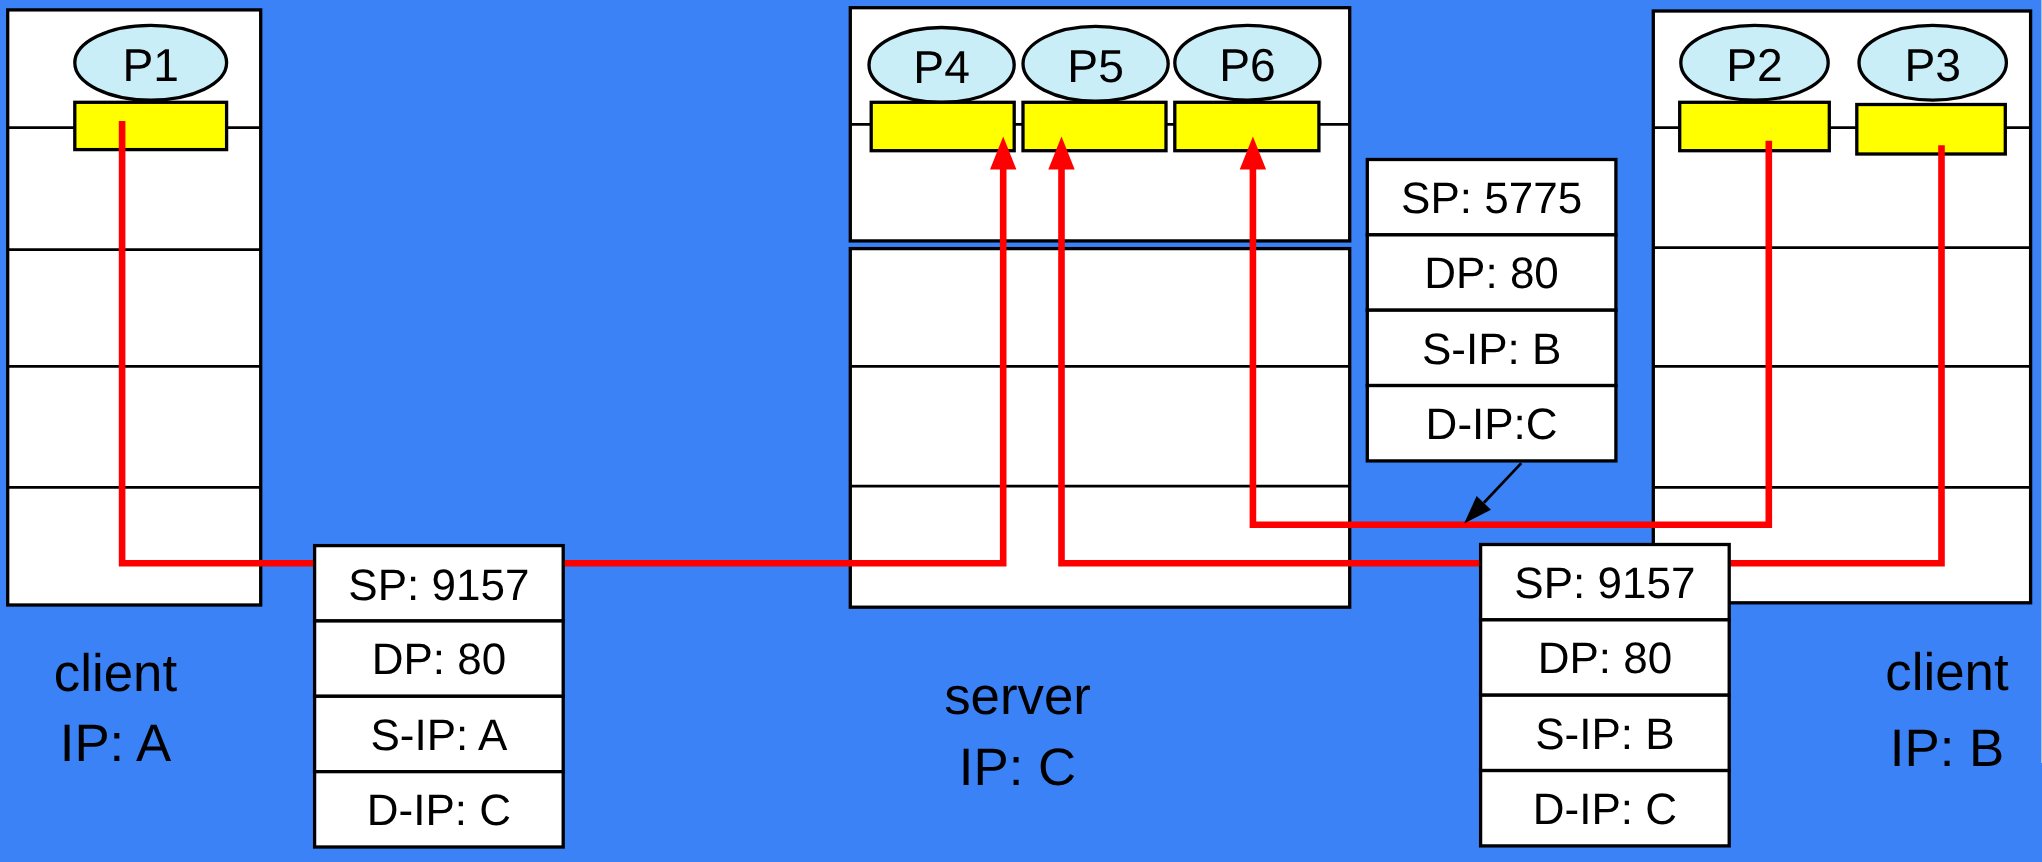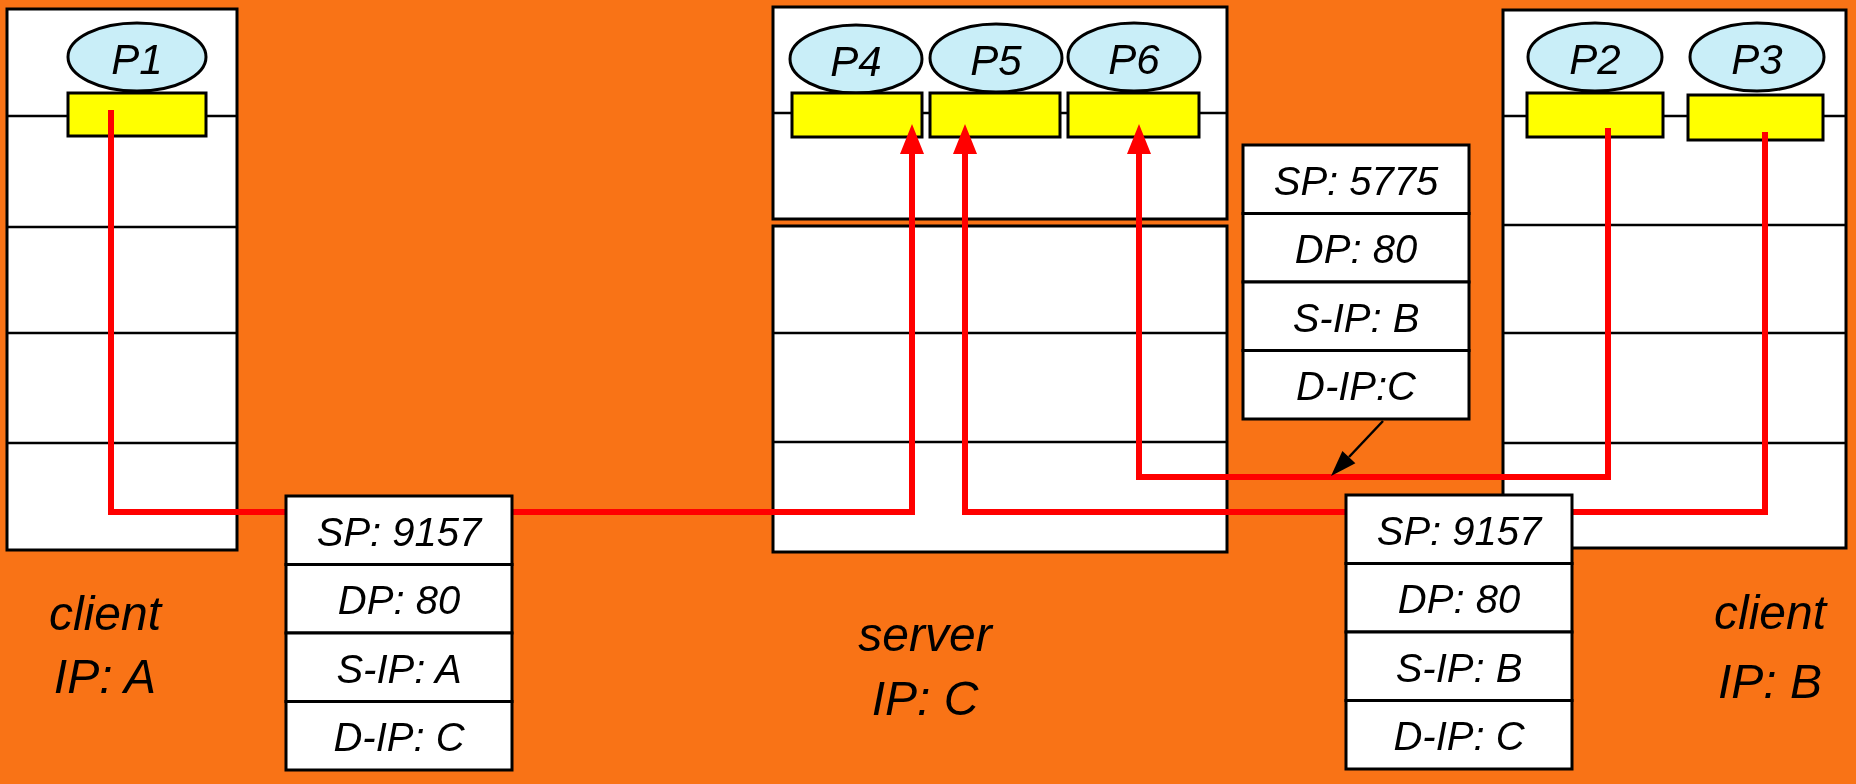--- a/index.html
+++ b/index.html
@@ -1,16 +1,16 @@
 <!DOCTYPE html>
 <html><head>
 <meta charset="utf-8">
 <style>
   html, body { margin: 0; padding: 0; background: #ffffff; }
-  .stage { position: relative; width: 1856px; height: 784px; background: #f97316; overflow: hidden; font-style: italic; }
+  .stage { position: relative; width: 1856px; height: 784px; background: #3b82f6; overflow: hidden; }
   svg { display: block; }
   svg text {
     font-family: "Liberation Sans", "DejaVu Sans", sans-serif;
     fill: #000000;
   }
   .proc-label  { font-size: 42px; }
   .pkt-label   { font-size: 40px; }
   .host-label  { font-size: 48px; font-weight: 500; }
   .host-box    { fill: #ffffff; stroke: #000000; stroke-width: 3; }
   .divider     { stroke: #000000; stroke-width: 2.5; }

